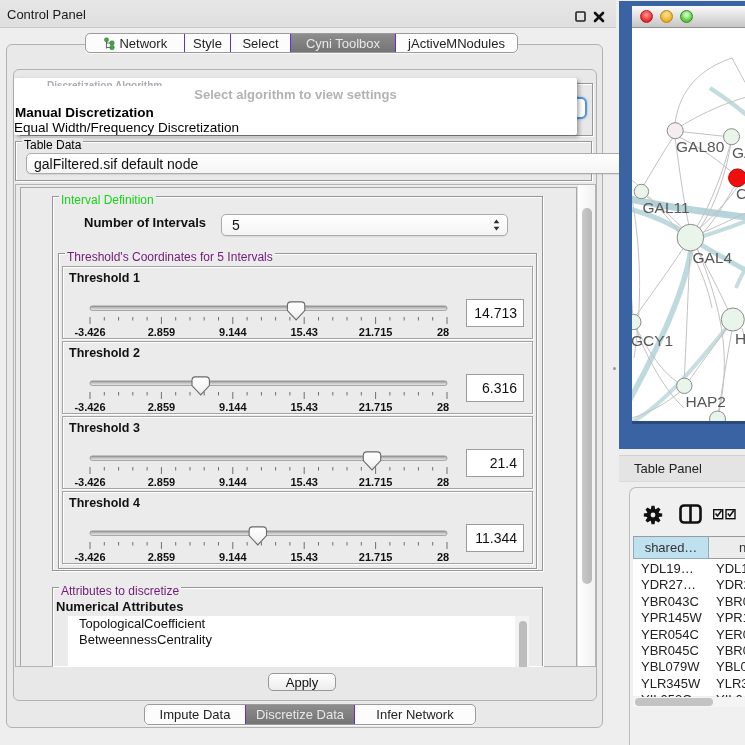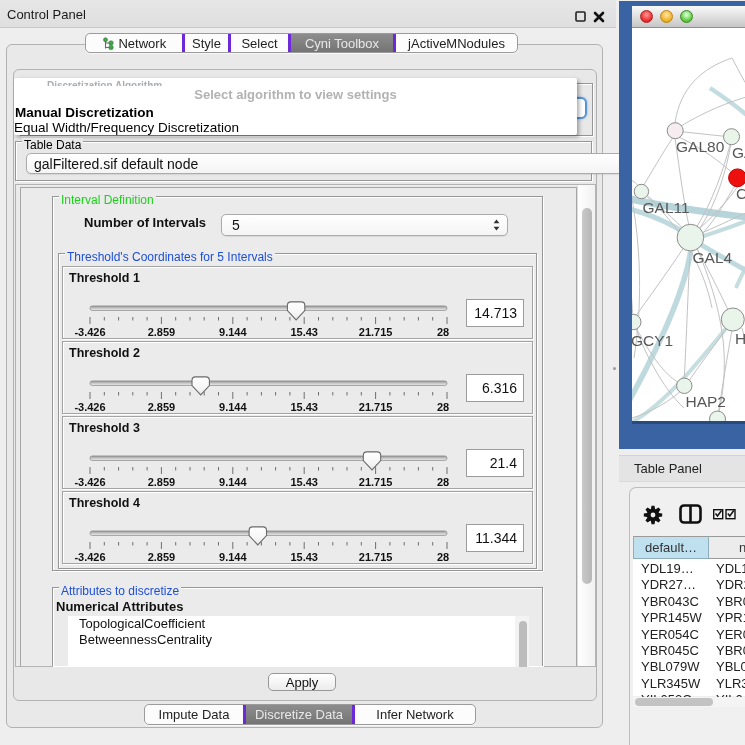--- a/index.html
+++ b/index.html
@@ -5,40 +5,40 @@
 * { margin:0; padding:0; box-sizing:border-box; }
 html,body { width:745px; height:745px; overflow:hidden; }
 body { position:relative; background:#eeeeee; font-family:"Liberation Sans",sans-serif; }
 .abs { position:absolute; }
 .titlebar { left:0; top:0; width:616px; height:28px; background:linear-gradient(#e6e6e6,#dfdfdf); border-bottom:1px solid #c9c9c9; }
 .titlebar .t { position:absolute; left:7px; top:7px; font-size:13px; color:#1a1a1a; }
 .panelA { left:6px; top:44px; width:597px; height:684px; background:#e9e9e9; border:1px solid #b2b2b2; border-radius:6px; }
 .panelB { left:13px; top:69px; width:584px; height:632px; background:#e8e8e8; border:1px solid #b2b2b2; border-radius:6px; }
 
 .seg { position:absolute; display:flex; background:#fcfcfc; border:1px solid #9b9b9b; border-radius:5px; overflow:hidden; box-shadow:0 1px 1px rgba(255,255,255,.7); }
-.seg .s { font-size:13px; color:#222; text-align:center; line-height:18px; border-right:3px solid #6d28d9; white-space:nowrap; }
+.seg .s { font-size:13px; color:#222; text-align:center; line-height:18px; border-right:1px solid #6d28d9; white-space:nowrap; }
 .seg .s:last-child { border-right:none; }
 .seg .sel { background:linear-gradient(#8d8d8d,#747474); color:#e8e8e8; }
 
 .grp { position:absolute; border:1px solid #969696; box-shadow: inset 1px 1px 0 #ffffff, 1px 1px 0 #ffffff; }
 .grp .lg { position:absolute; top:-4.5px; left:6px; font-size:12px; line-height:14px; padding:0 2px; background:#ebebeb; white-space:nowrap; }
 
 .combo { position:absolute; background:linear-gradient(#ffffff,#f4f4f4); border:1px solid #ababab; border-radius:5px; font-size:14px; color:#111; box-shadow:0 1px 1px rgba(0,0,0,.08); }
 .combo .cv { position:absolute; left:10px; top:50%; transform:translateY(-50%); }
 .combo .ar { position:absolute; right:7px; top:50%; transform:translateY(-50%); width:7px; }
 .combo .ar svg { display:block; }
 
 .tblock { position:absolute; left:62px; width:471px; height:73px; border:1px solid #a3a3a3; box-shadow: inset 1px 1px 0 #ffffff, 1px 1px 0 #ffffff; background:#ebebeb; }
 .tblock .tl { position:absolute; left:6px; top:4px; font-size:12.5px; font-weight:bold; color:#111; }
 .tblock .vbox { position:absolute; left:403px; top:32px; width:58px; height:28px; background:#fff; border:1px solid #9c9c9c; font-size:14px; color:#111; text-align:right; line-height:26px; padding-right:6px; }
 .tblock .tlab { position:absolute; top:59px; font-size:11px; font-weight:bold; color:#111; transform:translateX(-50%); white-space:nowrap; }
 .list { position:absolute; background:#fff; font-size:13px; color:#111; }
 .list div { padding-left:11px; height:16px; line-height:16px; }
 .btn { position:absolute; background:linear-gradient(#ffffff,#ececec); border:1px solid #989898; border-radius:5px; font-size:13px; color:#111; text-align:center; }
-.blue { color:#1d4ed8; }
+.blue { color:#701a75; }
 .green { color:#17d417; }
 </style>
 </head>
 <body>
 
 <div class="abs titlebar">
     <div class="t">Control Panel</div>
   <svg class="abs" style="left:575px;top:11px" width="11" height="11" viewBox="0 0 11 11">
       <rect x="1" y="1" width="9" height="9" fill="none" stroke="#222" stroke-width="1.6" rx="1"></rect>
     </svg>
@@ -421,21 +421,21 @@
 </svg>
 <svg class="abs" style="left:83px;top:21px;" width="24" height="11" viewBox="0 0 24 11">
   <g fill="none" stroke="#111" stroke-width="1.4">
     <rect x="0.7" y="0.7" width="9" height="9"></rect>
         <rect x="13" y="0.7" width="9" height="9"></rect>
     <path d="M2.5 4.5 L4.5 7 L8.5 1.5" stroke-width="1.5"></path>
         <path d="M14.8 4.5 L16.8 7 L20.8 1.5" stroke-width="1.5"></path>
   </g>
 </svg>
 <div class="abs" style="left:3px;top:48px;width:113px;height:160px;background:#fff;"></div>
-<div class="abs" style="left:3px;top:48px;width:76px;height:23px;background:#bfe0ee;border:1px solid #8faebc;border-top-color:#9a9a9a;text-align:center;font-size:13px;color:#333;line-height:22px;">default…</div>
+<div class="abs" style="left:3px;top:48px;width:76px;height:23px;background:#bfe0ee;border:1px solid #8faebc;border-top-color:#9a9a9a;text-align:center;font-size:13px;color:#333;line-height:22px;">shared…</div>
 <div class="abs" style="left:79px;top:48px;width:37px;height:23px;background:#ececec;border-top:1px solid #9a9a9a;border-bottom:1px solid #9a9a9a;font-size:13px;color:#333;line-height:22px;">
       <span style="position:absolute;left:30px;">na</span>
     </div>
 <div class="abs" style="left:3px;top:73px;width:113px;font-size:13px;color:#222;line-height:16.4px;overflow:hidden;height:136px;">
   <div><span style="padding-left:8px;">YDL19…</span><span style="position:absolute;left:83px;">YDL1</span></div>
   <div><span style="padding-left:8px;">YDR27…</span><span style="position:absolute;left:83px;top:16.4px;">YDR2</span></div>
   <div><span style="padding-left:8px;">YBR043C</span><span style="position:absolute;left:83px;top:32.8px;">YBR0</span></div>
   <div><span style="padding-left:8px;">YPR145W</span><span style="position:absolute;left:83px;top:49.2px;">YPR1</span></div>
   <div><span style="padding-left:8px;">YER054C</span><span style="position:absolute;left:83px;top:65.6px;">YER0</span></div>
   <div><span style="padding-left:8px;">YBR045C</span><span style="position:absolute;left:83px;top:82px;">YBR0</span></div>

